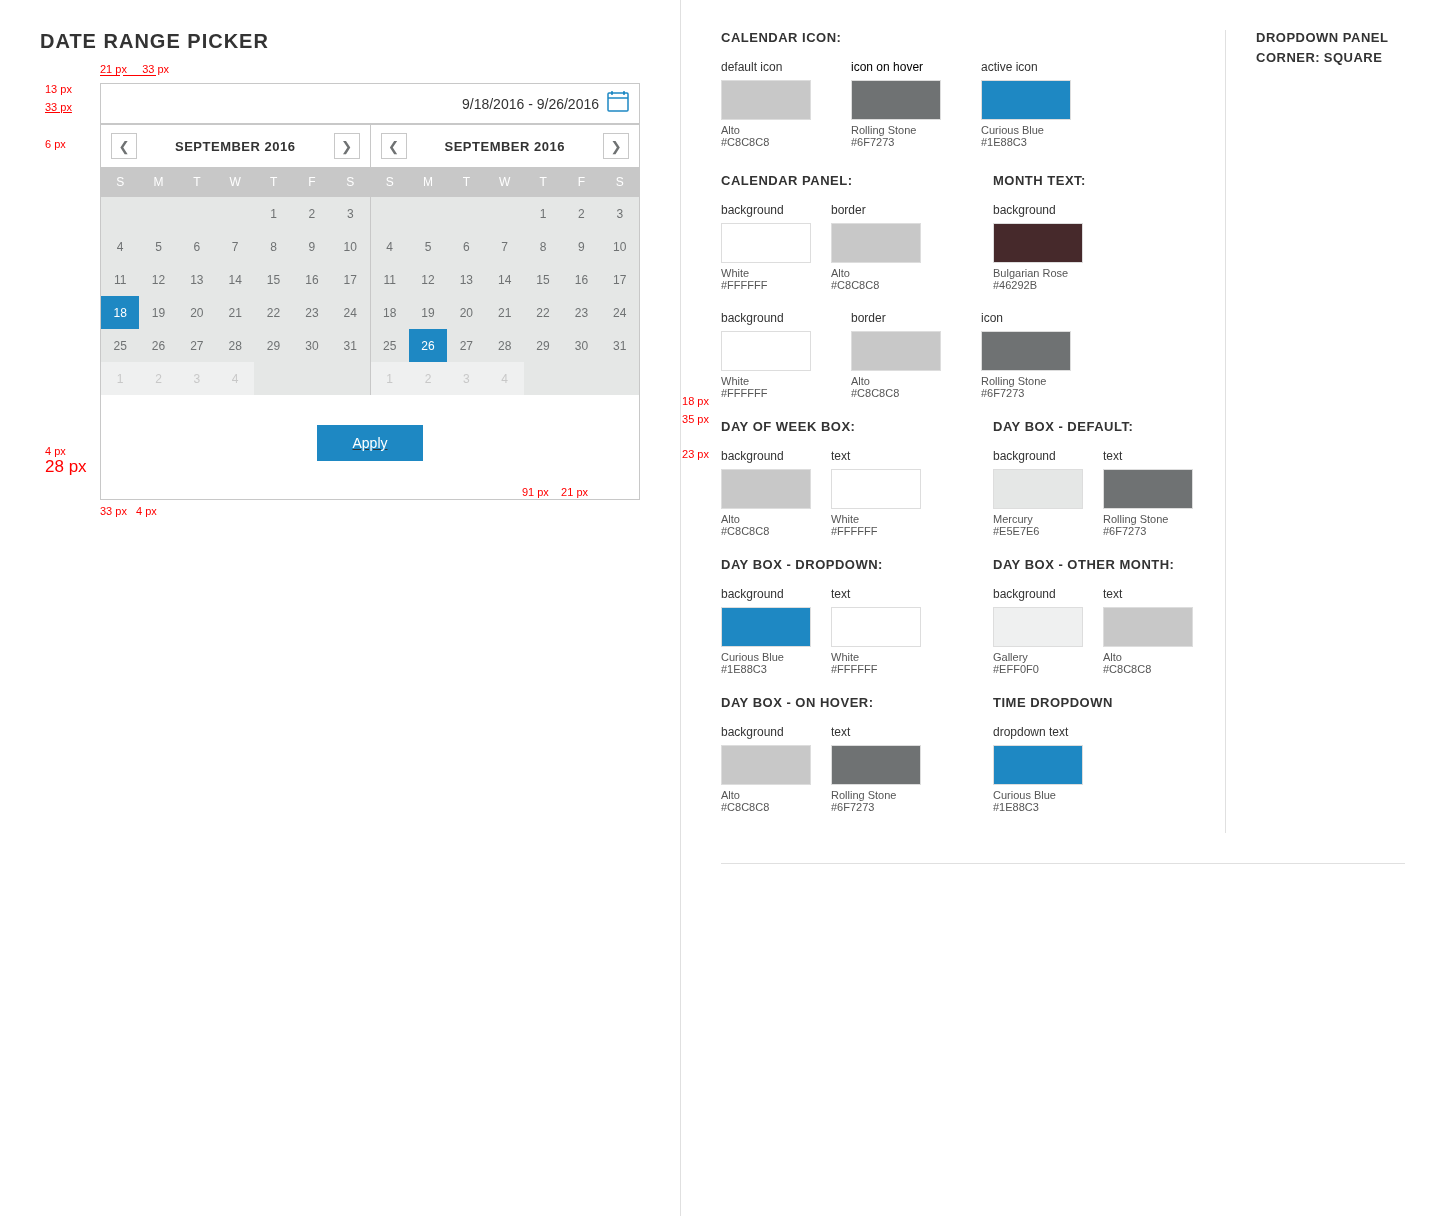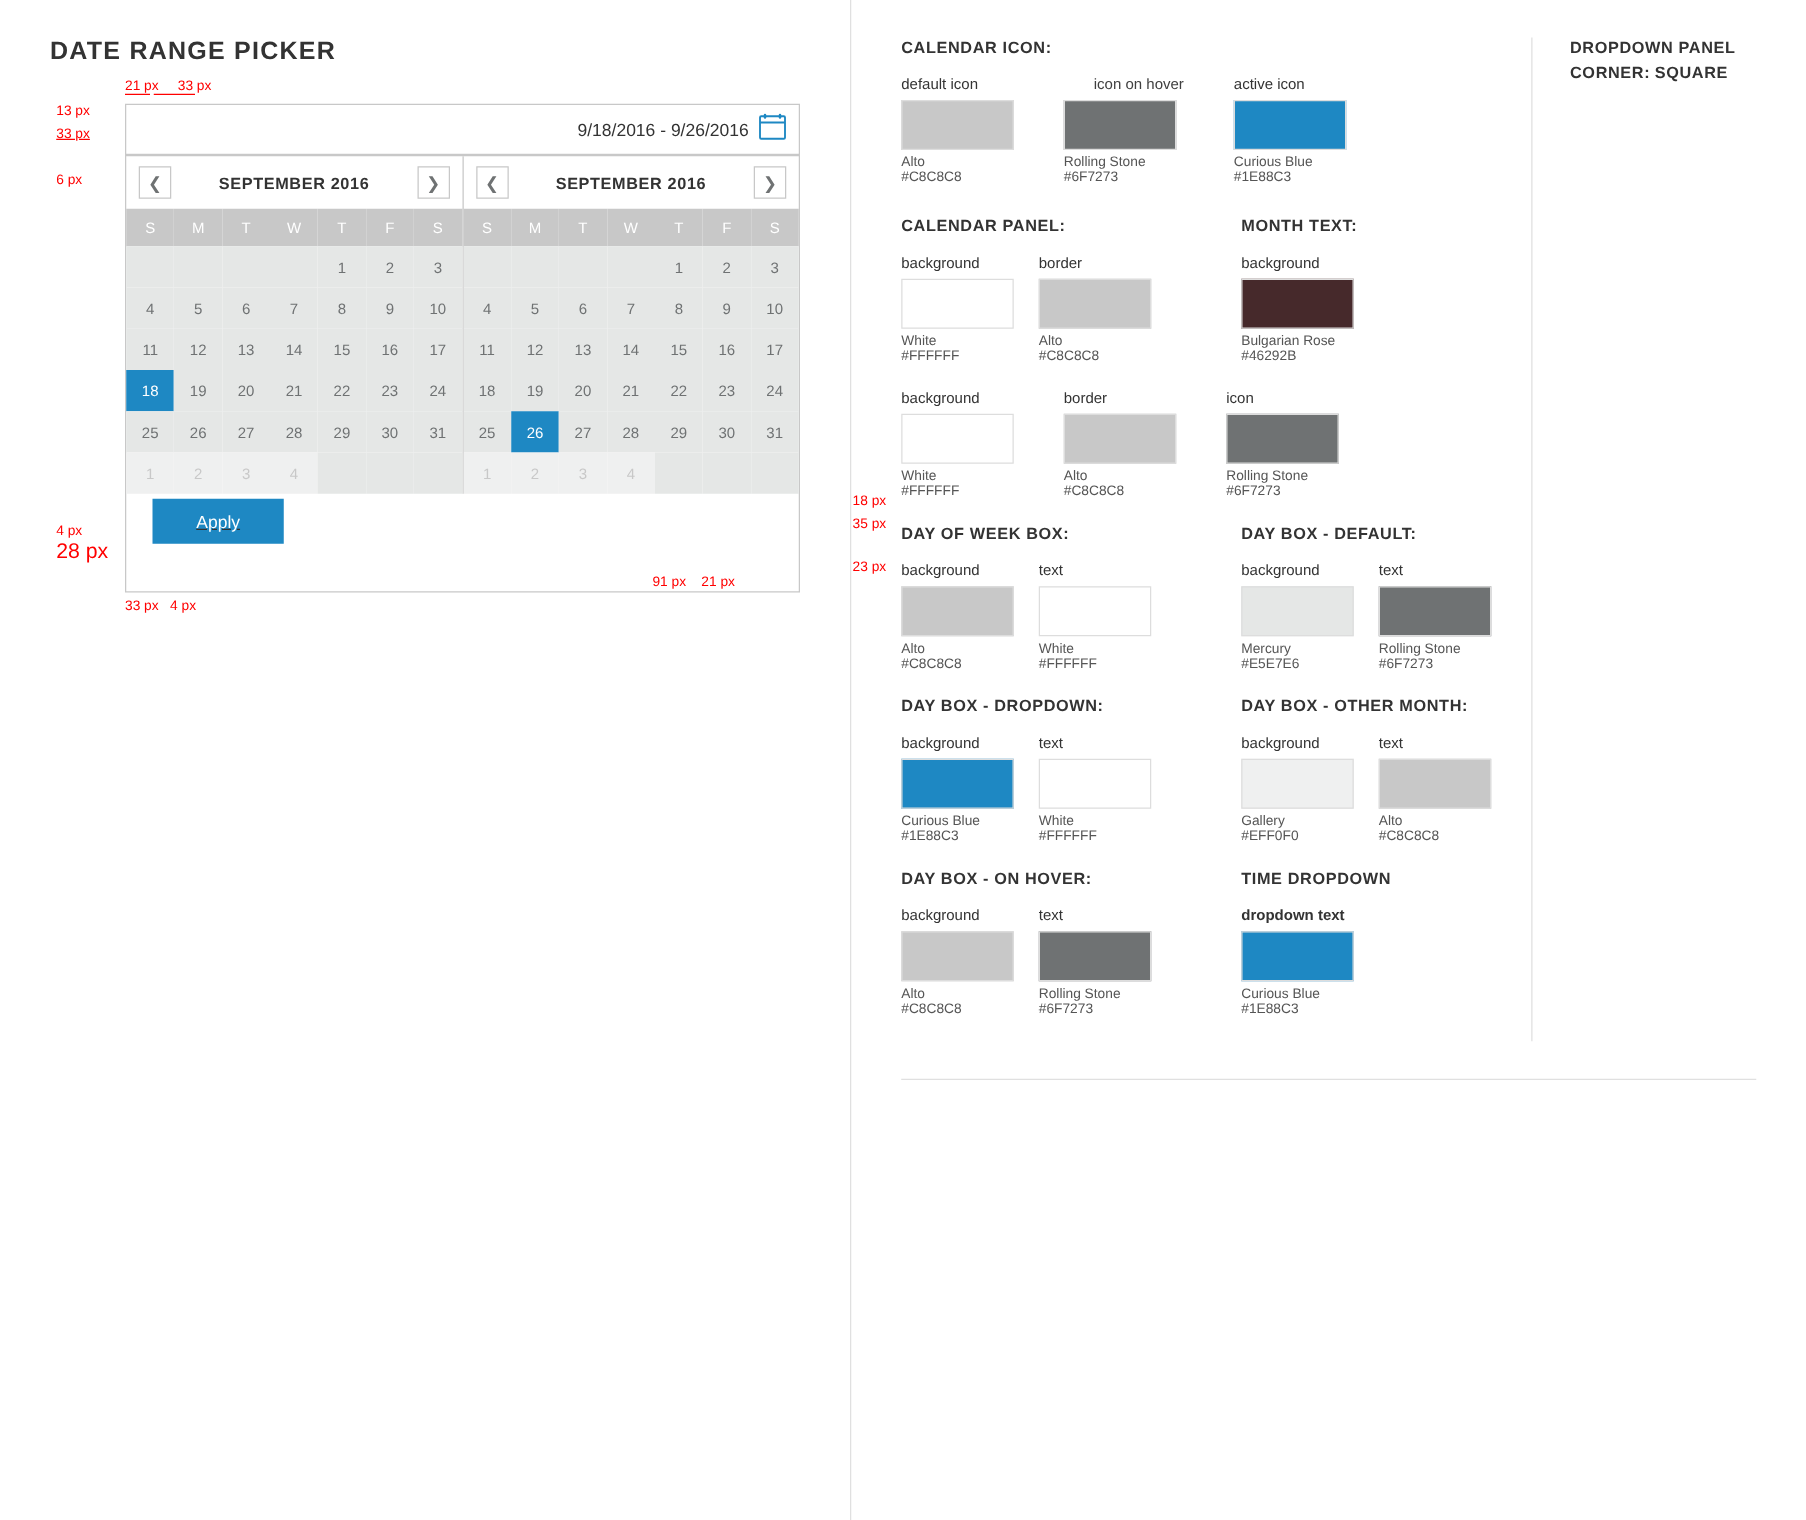--- a/index.html
+++ b/index.html
@@ -199,21 +199,21 @@
                   <td style="background:#EFF0F0; color:#C8C8C8; height:33px; text-align:center; font-size:12px; cursor:pointer;">4</td>
                   <td style="background:#E5E7E6; height:33px;"></td>
                   <td style="background:#E5E7E6; height:33px;"></td>
                   <td style="background:#E5E7E6; height:33px;"></td>
                 </tr>
               </tbody>
             </table>
           </div>
         </div>
 
-        <div style="position:relative; display:flex; justify-content:flex-start; padding:4px 21px 23px; align-items:center;text-decoration:underline;">
+        <div style="position:relative; display:flex; justify-content:center; padding:30px 21px 23px; align-items:center;text-decoration:underline;">
 
           <div style="position:absolute; right:-70px; top:0; color:red; font-size:11px;">18 px</div>
           <div style="position:absolute; right:-70px; top:18px; color:red; font-size:11px; white-space:nowrap;">35 px</div>
           <div style="position:absolute; right:-70px; top:53px; color:red; font-size:11px;">23 px</div>
 
           <button style="background:#1E88C3; color:#fff; border:none; padding:10px 35px; font-size:14px; cursor:pointer;">Apply</button>
         </div>
 
         <div style="position:relative; height:15px; display:flex; justify-content:flex-end; padding-right:21px; align-items:center;">
           <div style="color:red; font-size:11px; margin-right:30px;">91 px &nbsp;&nbsp; 21 px</div>
@@ -237,21 +237,21 @@
         <div>
           <div style="font-size:13px; font-weight:bold; letter-spacing:0.5px; margin-bottom:15px;">CALENDAR ICON:</div>
           <div style="display:flex; gap:40px; margin-bottom:25px;">
             <div>
               <div style="font-size:12px; color:#333; margin-bottom:6px;">default icon</div>
               <div style="width:90px; height:40px; background:#C8C8C8; border:1px solid #ddd; margin-bottom:4px;"></div>
               <div style="font-size:11px; color:#555;">Alto</div>
               <div style="font-size:11px; color:#555;">#C8C8C8</div>
             </div>
             <div>
-              <div style="font-size:12px; color:#404040; margin-bottom:6px;margin-left:24px;">icon on hover</div>
+              <div style="font-size:12px; color:#000000; margin-bottom:6px;">icon on hover</div>
               <div style="width:90px; height:40px; background:#6F7273; border:1px solid #ddd; margin-bottom:4px;"></div>
               <div style="font-size:11px; color:#555;">Rolling Stone</div>
               <div style="font-size:11px; color:#555;">#6F7273</div>
             </div>
             <div>
               <div style="font-size:12px; color:#333; margin-bottom:6px;">active icon</div>
               <div style="width:90px; height:40px; background:#1E88C3; border:1px solid #ddd; margin-bottom:4px;"></div>
               <div style="font-size:11px; color:#555;">Curious Blue</div>
               <div style="font-size:11px; color:#555;">#1E88C3</div>
             </div>
@@ -398,21 +398,21 @@
                 <div style="font-size:12px; color:#333; margin-bottom:6px;">text</div>
                 <div style="width:90px; height:40px; background:#6F7273; border:1px solid #ddd; margin-bottom:4px;"></div>
                 <div style="font-size:11px; color:#555;">Rolling Stone</div>
                 <div style="font-size:11px; color:#555;">#6F7273</div>
               </div>
             </div>
           </div>
           <div style="flex:1;">
             <div style="font-size:13px; font-weight:bold; letter-spacing:0.5px; margin-bottom:15px;">TIME DROPDOWN</div>
             <div>
-              <div style="font-size:12px; color:#333; margin-bottom:6px;font-weight:bold;">dropdown text</div>
+              <div style="font-size:12px; color:#333; margin-bottom:6px;">dropdown text</div>
               <div style="width:90px; height:40px; background:#1E88C3; border:1px solid #ddd; margin-bottom:4px;"></div>
               <div style="font-size:11px; color:#555;">Curious Blue</div>
               <div style="font-size:11px; color:#555;">#1E88C3</div>
             </div>
           </div>
         </div>
 
       </div>
 
       <div style="flex:0 0 180px; padding-left:30px; border-left:1px solid #e0e0e0; margin-left:20px;">

